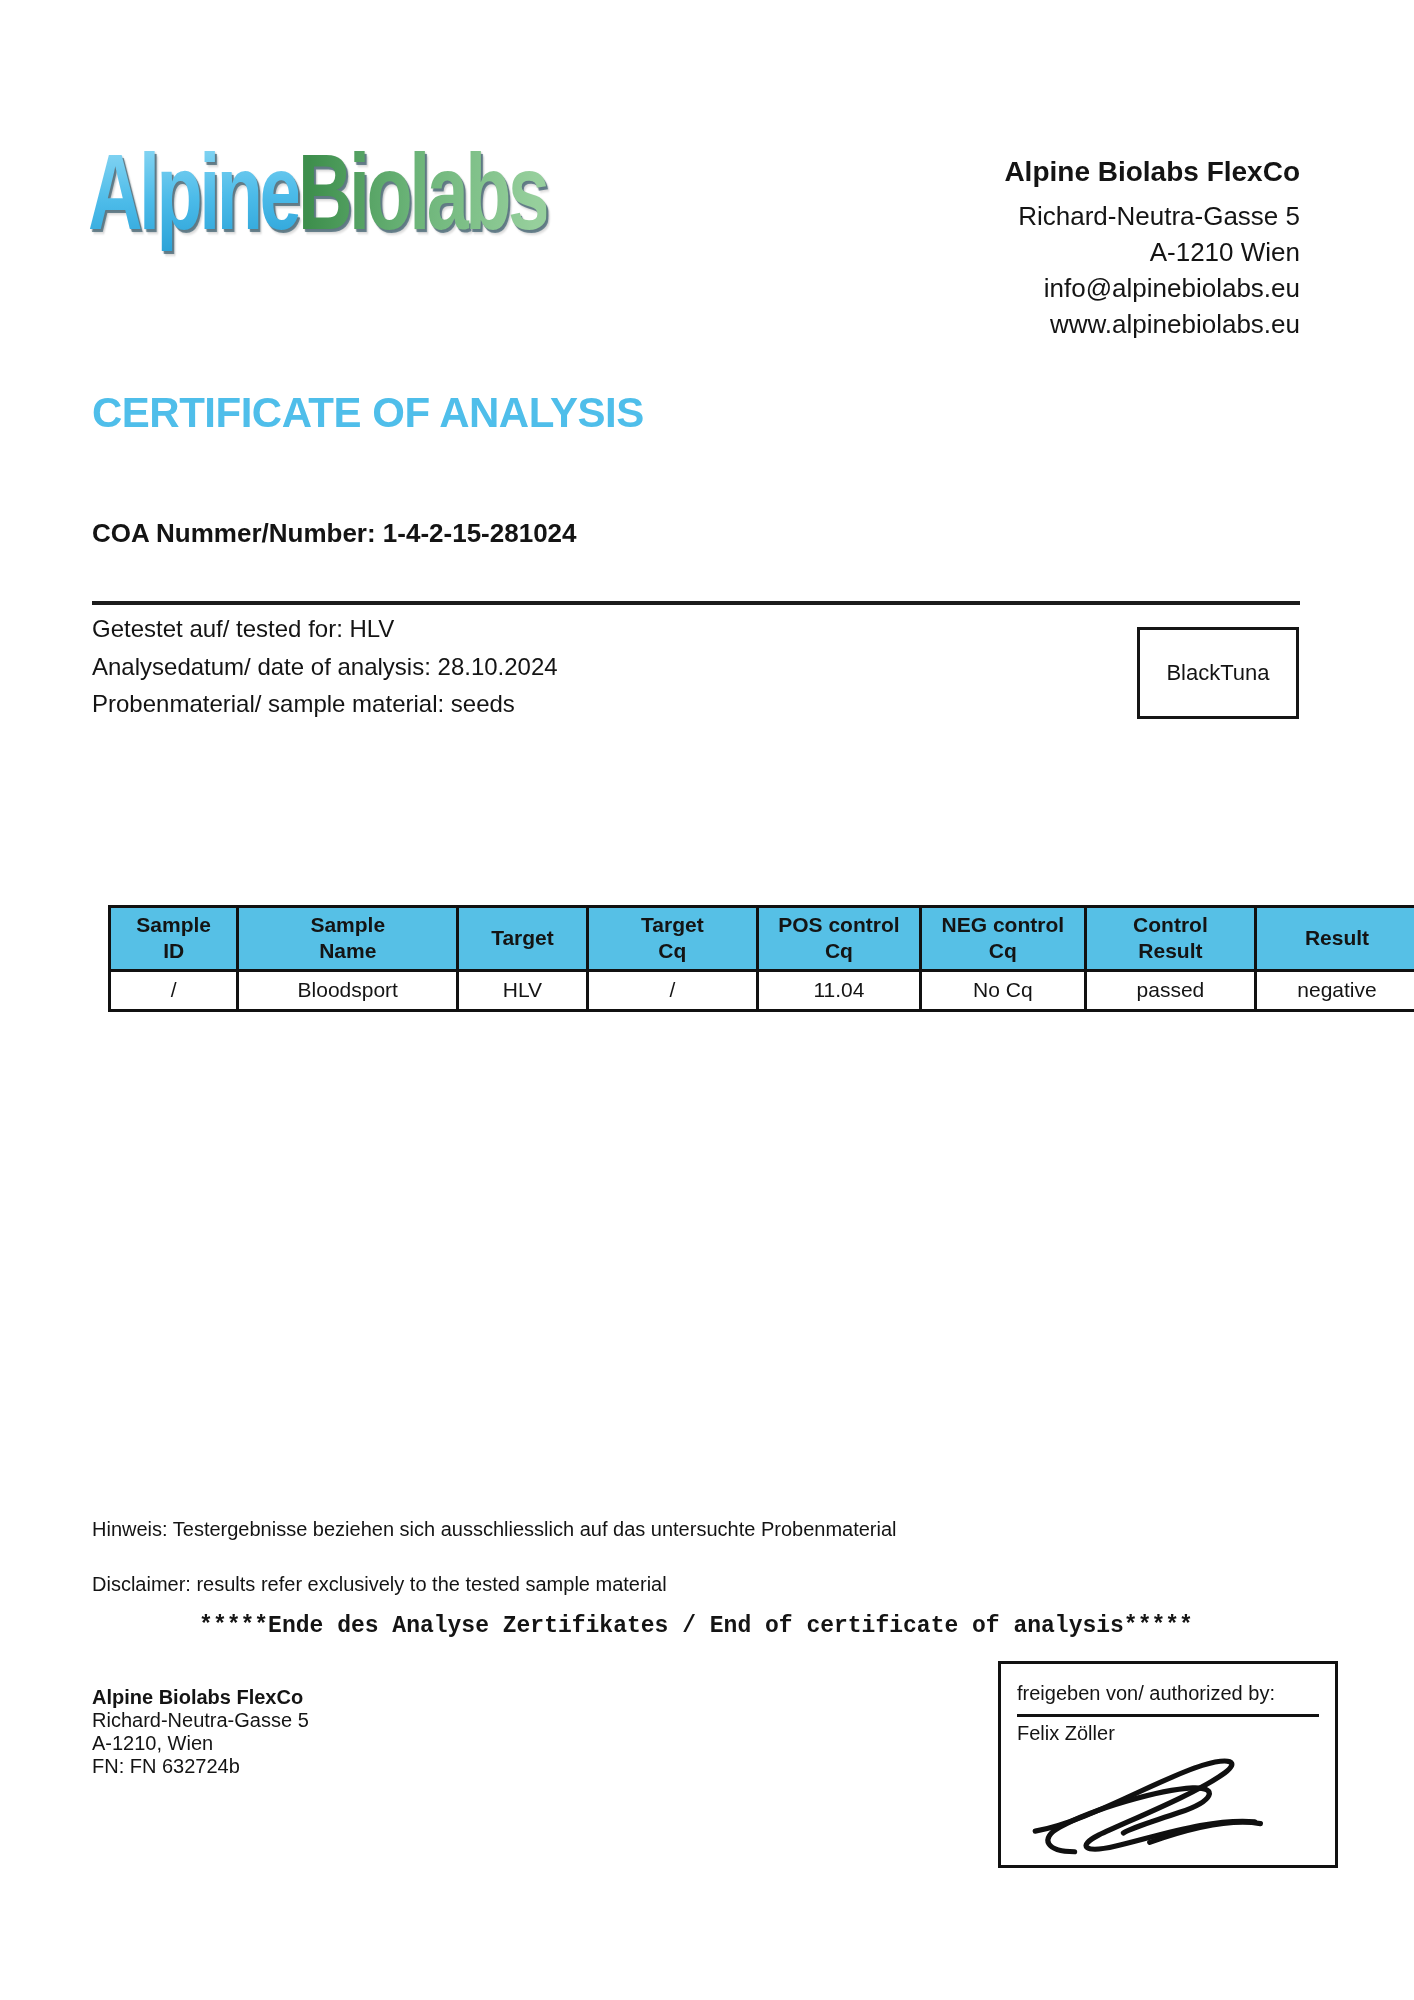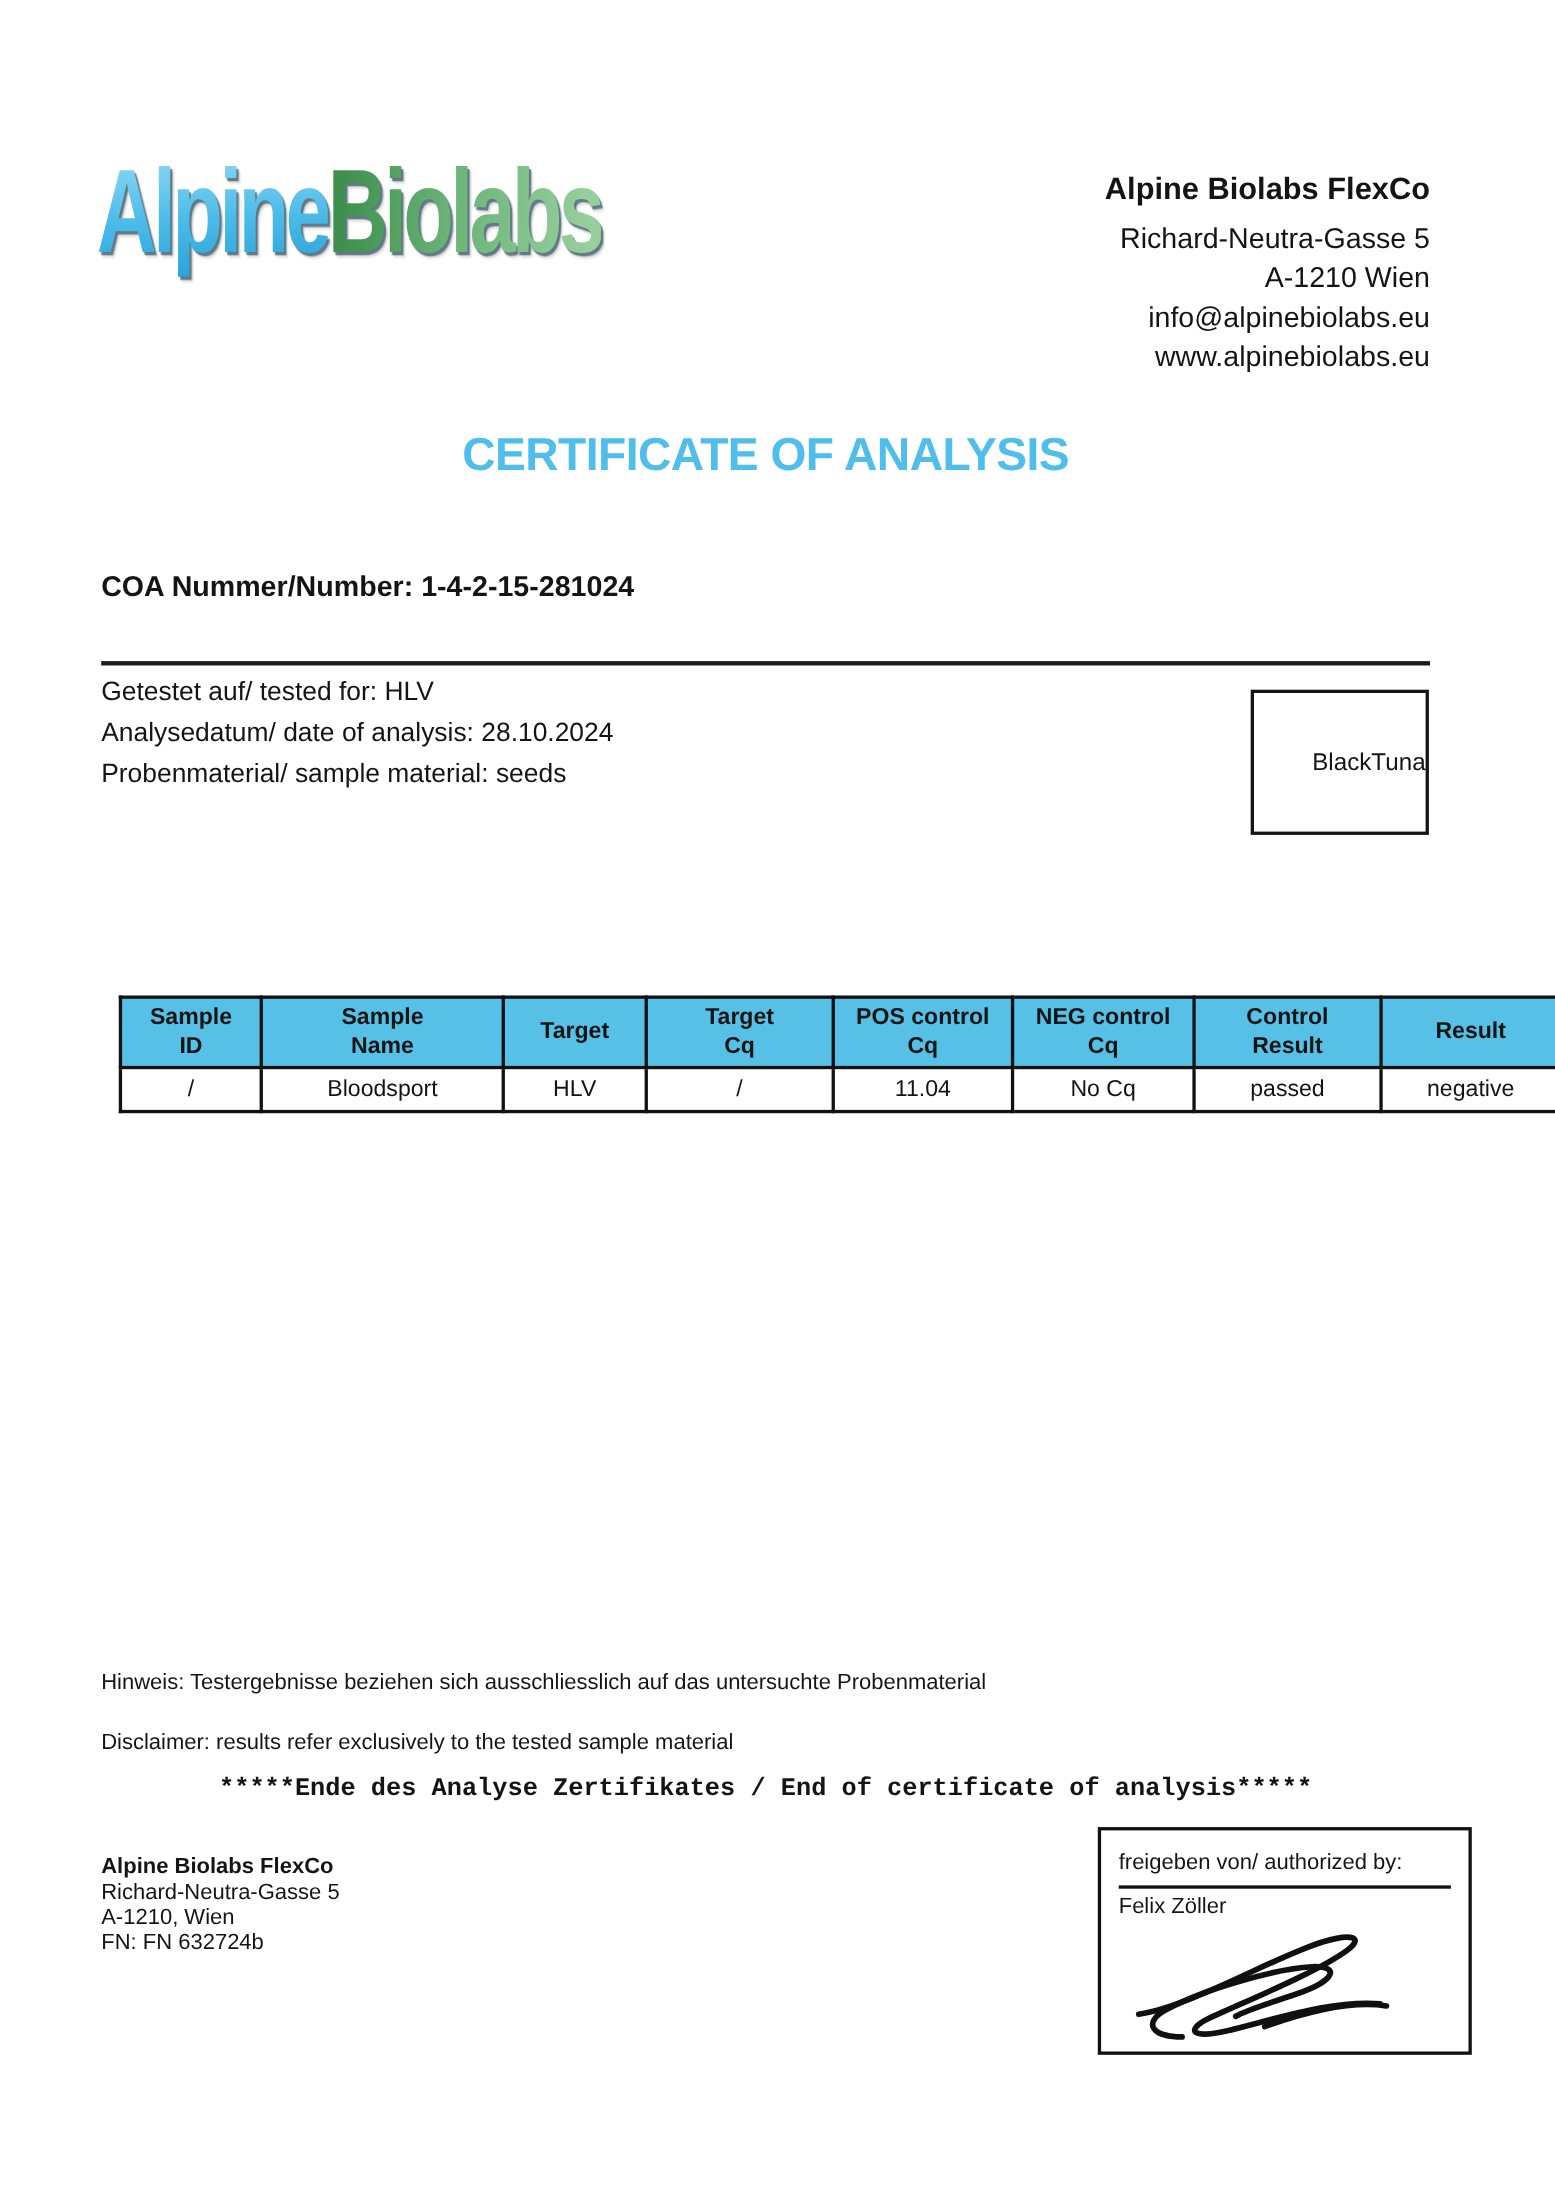--- a/index.html
+++ b/index.html
@@ -27,32 +27,32 @@
             -webkit-background-clip:text;background-clip:text;color:transparent;}
   .logo .w2{background:linear-gradient(92deg,var(--logo-green-dark) 5%,#6ab377 45%,var(--logo-green-light) 95%);
             -webkit-background-clip:text;background-clip:text;color:transparent;}
 
   
   .contact{position:absolute;right:114px;top:156px;text-align:right;}
   .contact .company{font-weight:bold;font-size:28px;margin-bottom:10px;}
   .contact .line{font-size:26px;line-height:36px;}
 
   
-  .title-block{position:absolute;left:92px;top:389px;width:1208px;text-align:center;}
+  .title-block{position:absolute;left:92px;top:389px;width:1208px;text-align:left;}
   .title-main{color:var(--accent-blue);font-weight:bold;font-size:42px;letter-spacing:-0.5px;}
   .title-sub{margin-top:12px;font-weight:bold;font-size:29px;color:#111;}
 
   .coa{position:absolute;left:92px;top:518px;font-weight:bold;font-size:26px;}
 
   .rule{position:absolute;left:92px;top:601px;width:1208px;height:4px;background:#1c1c1c;}
 
   .details{position:absolute;left:92px;top:610px;font-size:24px;line-height:37.5px;}
 
-  .strain-box{position:absolute;left:1137px;top:627px;width:162px;height:132px;
-              border:3px solid #151515;display:flex;align-items:center;justify-content:flex-end;
+  .strain-box{position:absolute;left:1137px;top:627px;width:162px;height:92px;
+              border:3px solid #151515;display:flex;align-items:center;justify-content:center;
               font-size:22px;}
 
   
   table.results{position:absolute;left:76px;top:905px;width:1312px;border-collapse:collapse;
                 table-layout:fixed;margin-left:32px;}
   table.results th,table.results td{border:3px solid #111;text-align:center;vertical-align:middle;
                 white-space:pre-line;}
   table.results th{background:var(--th-blue);font-weight:bold;font-size:21px;line-height:1.25;padding:4px 2px;}
   table.results thead tr{height:60px;}
   table.results tbody tr{height:40px;}

